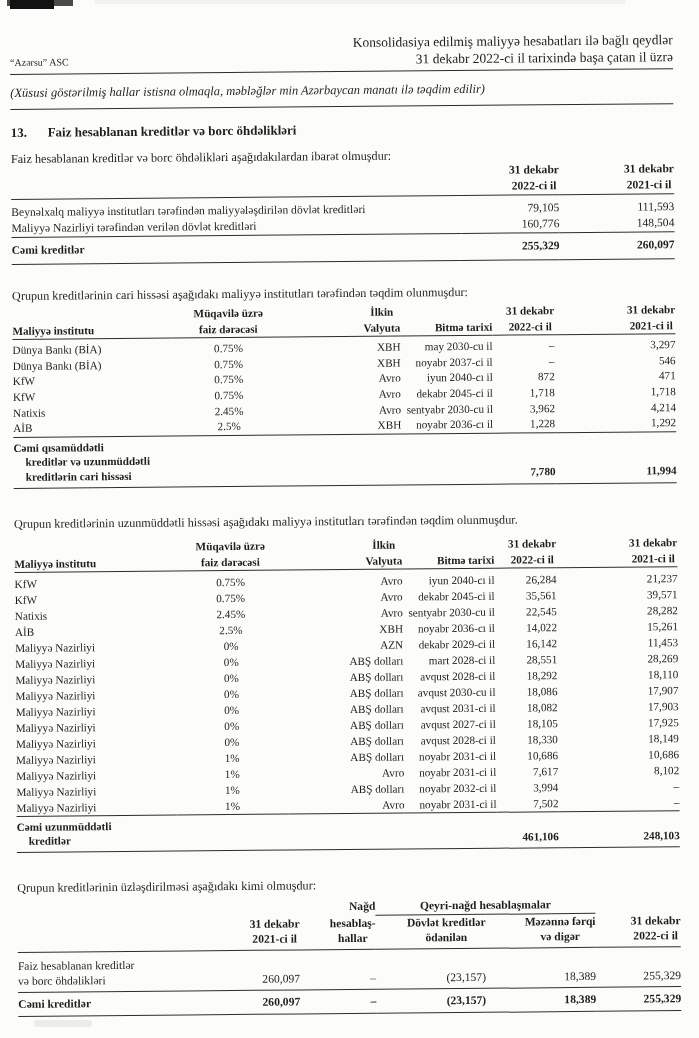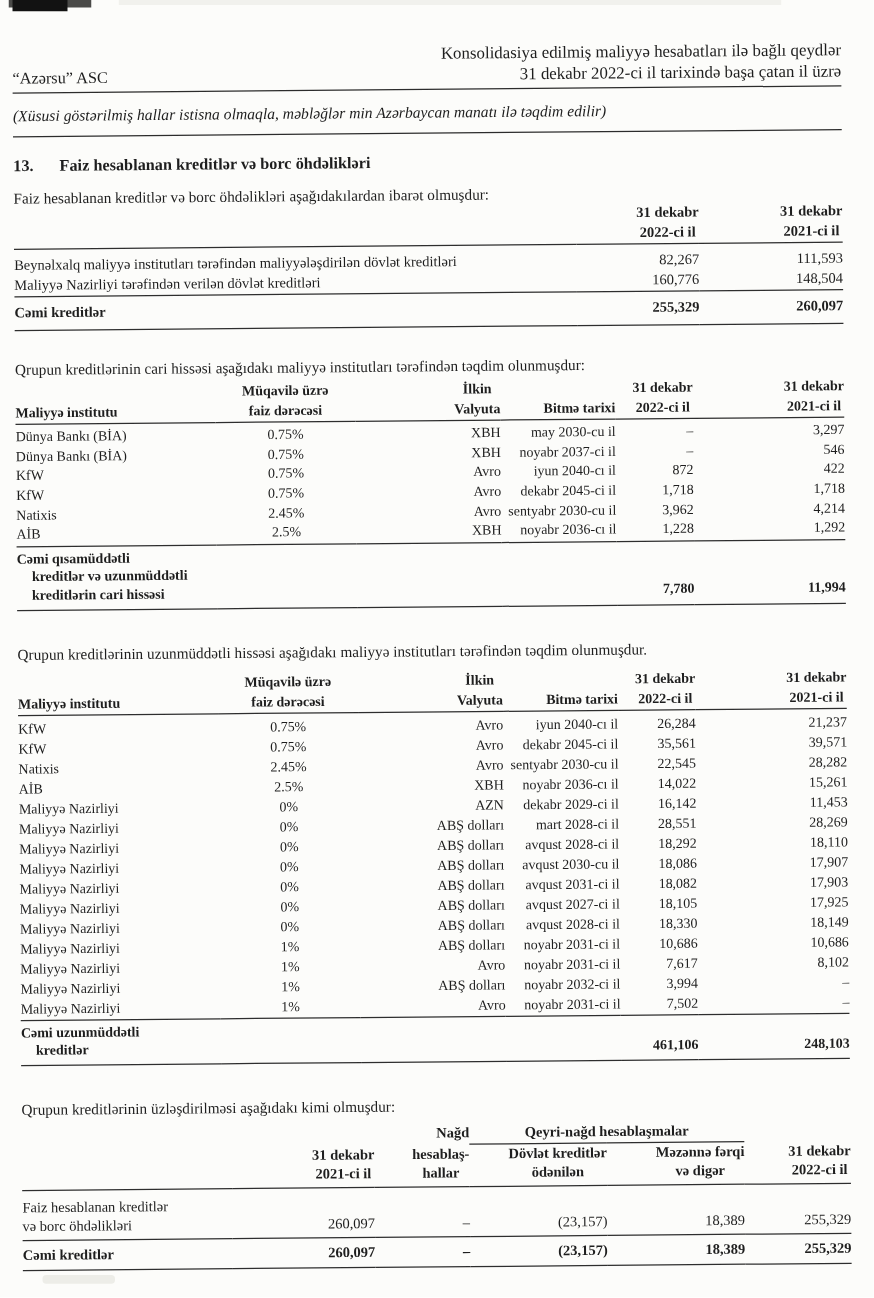--- a/index.html
+++ b/index.html
@@ -15,21 +15,21 @@
 
   
   .mark-top    { position:absolute; left:7px;  top:0; width:66px; height:6px; background:#4a4a48; }
   .mark-top2   { position:absolute; left:10px; top:0; width:44px; height:9px; background:#121212; }
   .smudge-top  { position:absolute; left:95px; top:0; width:530px; height:4px; background:#f1f1ed; }
   .mark-bottom { position:absolute; left:34px; top:1020px; width:58px; height:7px; background:#ededE8; border-radius:3px; }
 
   
   .hdr-block { display:flex; justify-content:space-between; align-items:flex-end;
                margin-top:34px; padding-bottom:3px; border-bottom:1.5px solid #2c2c2c; }
-  .company { font-size:13px; line-height:16px; }
+  .company { font-size:10px; line-height:16px; }
   .titles  { text-align:right; font-size:13.5px; line-height:17px; }
   .note { font-style:italic; font-size:12.5px; margin-top:11px; padding-bottom:8px;
           border-bottom:1.4px solid #2c2c2c; }
 
   .sec { margin-top:15px; font-size:13px; font-weight:bold; }
   .secnum { display:inline-block; width:37px; }
   .intro { font-size:12.2px; line-height:15px; }
   .mt24 { margin-top:24px; } .mt28 { margin-top:28px; } .mt11 { margin-top:11px; }
 
   
@@ -103,21 +103,21 @@
           <col style="width:115px">
         </colgroup>
       <tbody>
         <tr class="head">
           <td></td>
           <td class="num pr4"><span class="h2"><span>31 dekabr</span><span>2022-ci il</span></span></td>
           <td class="num pr8"><span class="h2"><span>31 dekabr</span><span>2021-ci il</span></span></td>
         </tr>
         <tr class="r first">
           <td>Beynəlxalq maliyyə institutları tərəfindən maliyyələşdirilən dövlət kreditləri</td>
-          <td class="num pr4">82,267</td>
+          <td class="num pr4">79,105</td>
           <td class="num pr8">111,593</td>
         </tr>
         <tr class="r">
           <td>Maliyyə Nazirliyi tərəfindən verilən dövlət kreditləri</td>
           <td class="num pr4">160,776</td>
           <td class="num pr8">148,504</td>
         </tr>
         <tr class="total">
           <td class="b">Cəmi kreditlər</td>
           <td class="num b pr4">255,329</td>
@@ -161,21 +161,21 @@
             <td class="num pr2">noyabr 2037-ci il</td>
             <td class="num pr4">–</td>
             <td class="num pr8">546</td>
           </tr>
         <tr class="r">
             <td>KfW</td>
             <td class="ctr">0.75%</td>
             <td class="num pr2">Avro</td>
             <td class="num pr2">iyun 2040-cı il</td>
             <td class="num pr4">872</td>
-            <td class="num pr8">422</td>
+            <td class="num pr8">471</td>
           </tr>
         <tr class="r">
             <td>KfW</td>
             <td class="ctr">0.75%</td>
             <td class="num pr2">Avro</td>
             <td class="num pr2">dekabr 2045-ci il</td>
             <td class="num pr4">1,718</td>
             <td class="num pr8">1,718</td>
           </tr>
         <tr class="r">

